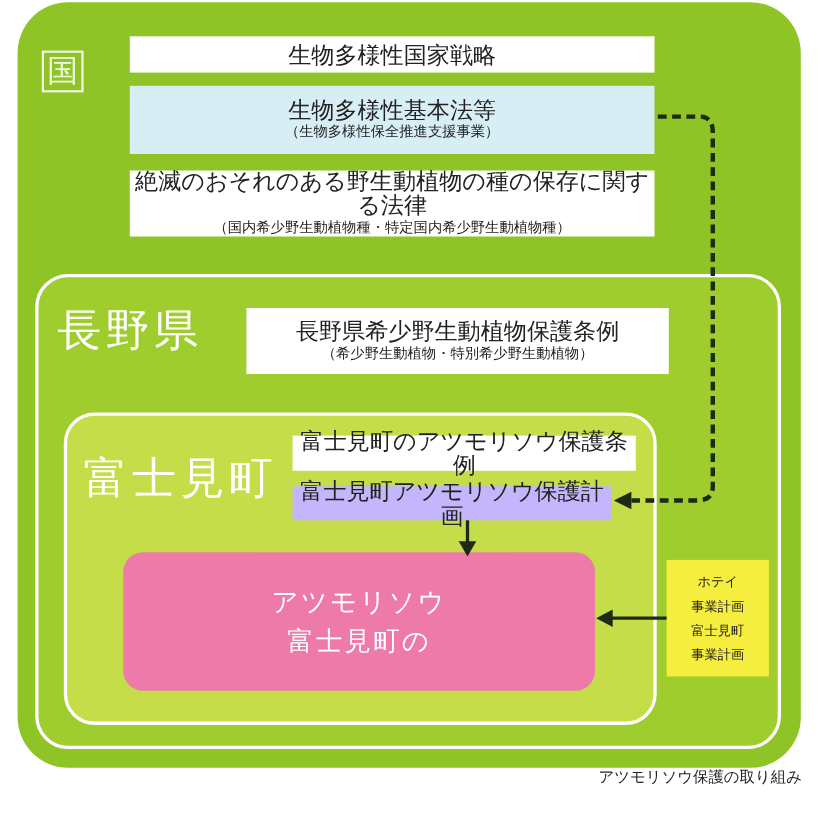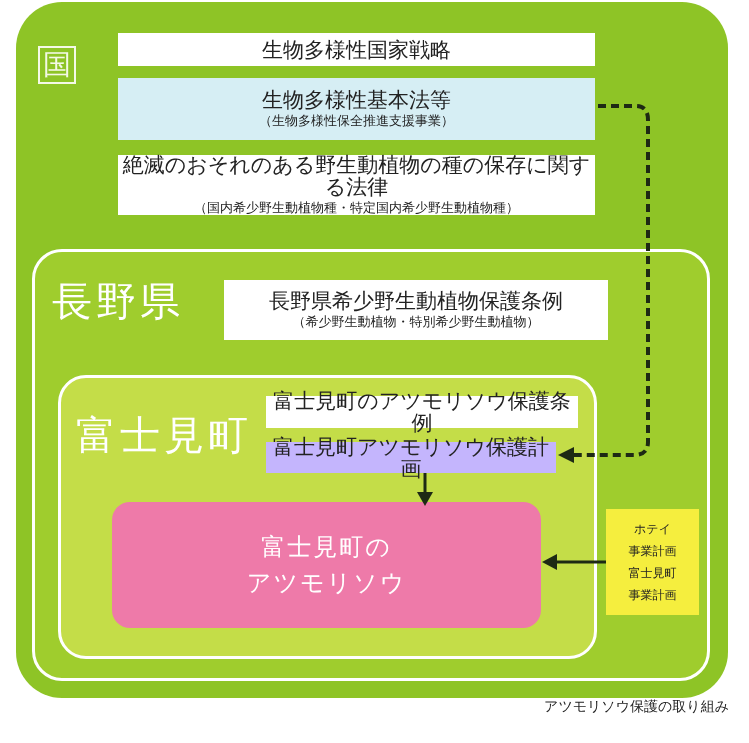--- a/index.html
+++ b/index.html
@@ -77,22 +77,22 @@
 <div id="town" class="abs"></div>
 <div id="town-label" class="abs">富士見町</div>
 <div id="town-ord" class="abs box">
   <div class="main">富士見町のアツモリソウ保護条例</div>
 </div>
 <div id="town-plan" class="abs box">
   <div class="main">富士見町アツモリソウ保護計画</div>
 </div>
 
 <div id="target" class="abs box">
+  <div class="main">アツモリソウ</div>
   <div class="main">富士見町の</div>
-  <div class="main">アツモリソウ</div>
 </div>
 
 <div id="hotei" class="abs box">
   <div class="main">ホテイ</div>
   <div class="main">事業計画</div>
   <div class="main">富士見町</div>
   <div class="main">事業計画</div>
 </div>
 
 <svg id="arrows" viewBox="0 0 749 743">

